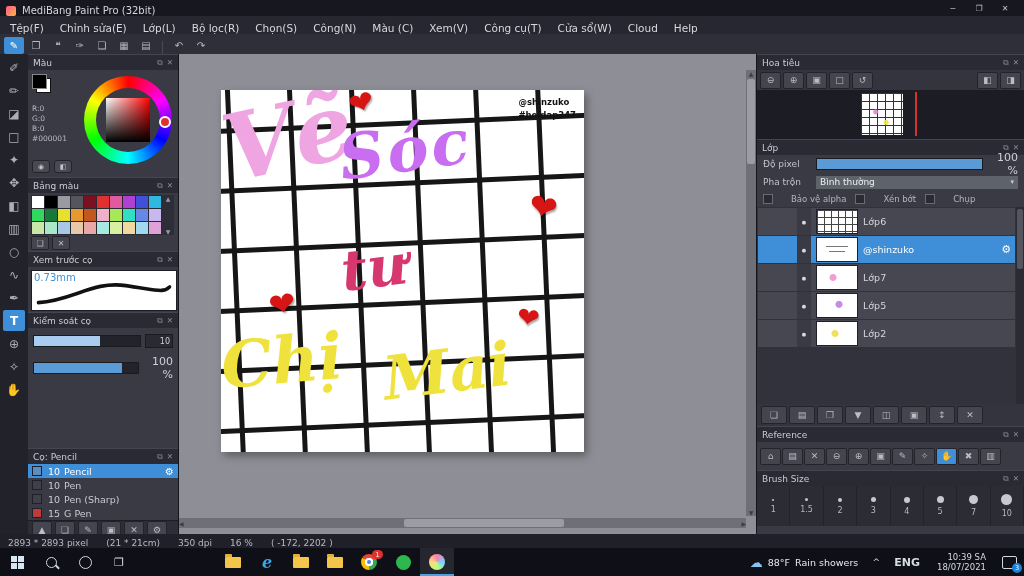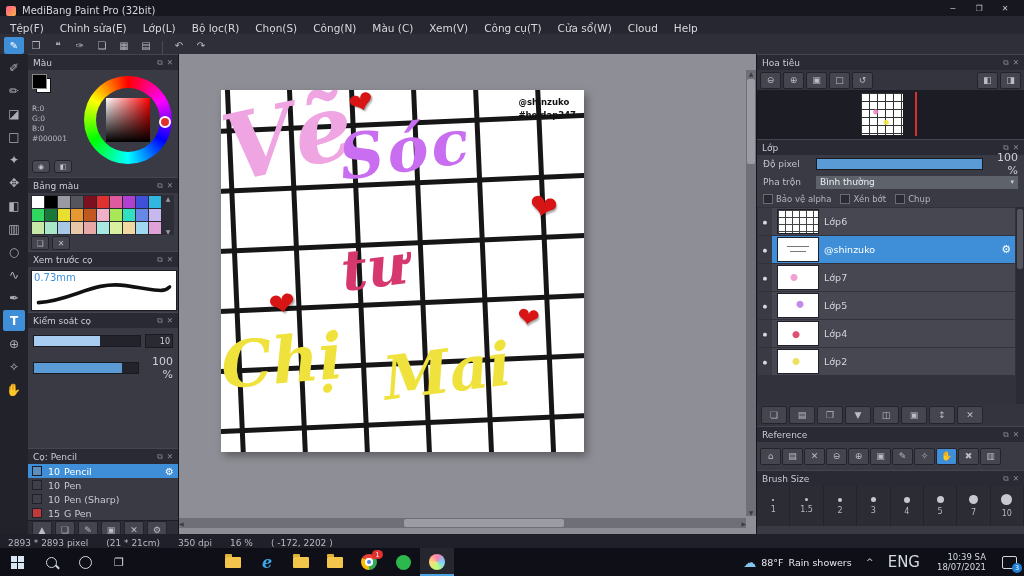--- a/index.html
+++ b/index.html
@@ -107,26 +107,26 @@
                      radial-gradient(circle at 60% 70%,rgba(240,230,60,.9) 0 2px,transparent 3px),
                      linear-gradient(#333 1px,transparent 1px),linear-gradient(90deg,#333 1px,transparent 1px);
     background-size:100% 100%,100% 100%,8px 8px,8px 8px;}
   .nav-line{position:absolute;left:158px;top:2px;width:2px;height:44px;background:#d83030;}
 
   .lp-row{height:18px;display:flex;align-items:center;gap:5px;padding:0 6px;font-size:9px;flex:none;color:#c2c2cc;}
   .lp-label{width:48px;flex:none;}
   .blend-box{flex:1;height:13px;background:#5d626b;color:#ecec f2;display:flex;align-items:center;padding:0 4px;font-size:9px;color:#eef0f4;}
   .blend-arrow{margin-left:auto;font-size:7px;color:#c8ccd4;}
   .cb-row{height:16px;display:flex;align-items:center;gap:9px;padding:0 6px;font-size:8.5px;flex:none;color:#b4b4be;}
-  .cb{display:flex;align-items:flex-end;gap:3px;}
+  .cb{display:flex;align-items:flex-end;gap:18px;}
   .cbox{width:8px;height:8px;background:#2a2a32;border:1px solid #6a6a75;flex:none;}
   .layers{height:196px;overflow:hidden;background:#32323c;padding:1px 0 0 1px;flex:none;position:relative;}
   .layers-scroll{position:absolute;right:0;top:0;bottom:0;width:8px;background:#2b2b34;}
   .layers-scroll i{display:block;width:6px;height:60px;background:#55555f;margin:2px auto;border-radius:2px;}
-  .layer-row{height:27px;margin:0 9px 1px 0;background:#474752;display:flex;align-items:center;gap:5px;padding-right:4px;}
+  .layer-row{height:27px;margin:0 9px 1px 0;background:#474752;display:flex;align-items:center;gap:5px;padding-right:4px;padding-left:39px;}
   .layer-row.selected{background:#3e8fd8;}
   .eyecell{width:14px;height:100%;background:#3a3a44;display:flex;align-items:center;justify-content:center;font-size:5px;color:#d8d8e0;flex:none;}
   .lthumb{width:40px;height:23px;background:#fff;border:1px solid #20202a;flex:none;}
   .t-grid{background-image:linear-gradient(#444 1px,transparent 1px),linear-gradient(90deg,#444 1px,transparent 1px);background-size:7px 7px;}
   .t-text{background-image:linear-gradient(#777,#777),linear-gradient(#777,#777);background-size:22px 1px,16px 1px;background-position:center 8px,center 13px;background-repeat:no-repeat;}
   .t-pink{background-image:radial-gradient(circle at 40% 50%,#f0a0d0 0 3px,transparent 4px);}
   .t-violet{background-image:radial-gradient(circle at 55% 45%,#c68ae8 0 3px,transparent 4px);}
   .t-red{background-image:radial-gradient(circle at 45% 55%,#e05070 0 3px,transparent 4px);}
   .t-rose{background-image:radial-gradient(circle at 55% 50%,#e08098 0 3px,transparent 4px);}
   .t-yellow{background-image:radial-gradient(circle at 45% 50%,#f0e060 0 3px,transparent 4px);}
@@ -158,21 +158,21 @@
   .chrome{width:16px;height:16px;border-radius:50%;background:conic-gradient(from -60deg,#ea4335 0 120deg,#34a853 120deg 240deg,#fbbc05 240deg 360deg);position:relative;}
   .chrome::after{content:"";position:absolute;left:4px;top:4px;width:8px;height:8px;border-radius:50%;background:#fff;box-shadow:inset 0 0 0 2px #fff;}
   .chrome::before{content:"";position:absolute;left:6px;top:6px;width:4px;height:4px;border-radius:50%;background:#4285f4;z-index:1;}
   .greenapp{width:15px;height:15px;border-radius:50%;background:#2db84d;}
   .medibang{width:16px;height:16px;border-radius:50%;background:conic-gradient(#ff7bac,#7bd0ff,#b8ff7b,#ffd97b,#ff7bac);}
   .badge{position:absolute;right:3px;top:2px;min-width:9px;height:9px;border-radius:5px;background:#e03030;color:#fff;font-size:6.5px;display:flex;align-items:center;justify-content:center;padding:0 1px;}
   .tray{margin-left:auto;display:flex;align-items:center;height:100%;}
   .weather{display:flex;align-items:center;gap:5px;padding:0 9px;font-size:9.5px;color:#e8e8f0;}
   .cloud{font-size:13px;color:#86c5f0;line-height:1;}
   .chev{width:18px;text-align:center;font-size:9px;color:#cfd8e0;}
-  .lang{padding:0 9px;font-size:15px;}
+  .lang{padding:0 9px;font-size:11px;font-weight:bold;}
   .clock{display:flex;flex-direction:column;align-items:flex-end;justify-content:center;font-size:8.5px;line-height:10px;padding:0 8px;}
   .notif{width:30px;height:28px;display:flex;align-items:center;justify-content:center;position:relative;}
   .nbox{width:13px;height:11px;border:1px solid #cfd8e0;border-radius:2px;}
   .nbadge{position:absolute;right:2px;bottom:3px;background:#1f7fd4;color:#fff;border-radius:50%;width:10px;height:10px;font-size:6.5px;display:flex;align-items:center;justify-content:center;}
 </style>
 </head>
 <body>
 
 <div class="bar" id="titlebar">
   <span id="app-icon"></span>
@@ -496,25 +496,20 @@
         <span class="lthumb t-pink"></span>
         <span class="lname">Lớp7</span>
       </div>
       <div class="layer-row">
         <span class="eyecell">●</span>
         <span class="lthumb t-violet"></span>
         <span class="lname">Lớp5</span>
       </div>
       <div class="layer-row">
         <span class="eyecell">●</span>
-        <span class="lthumb t-red"></span>
-        <span class="lname">Lớp4</span>
-      </div>
-      <div class="layer-row">
-        <span class="eyecell">●</span>
         <span class="lthumb t-yellow"></span>
         <span class="lname">Lớp2</span>
       </div>
       <div class="layers-scroll">
           <i></i>
         </div>
     </div>
 
     <div class="layer-actions">
       <span class="la-btn">❏</span>

